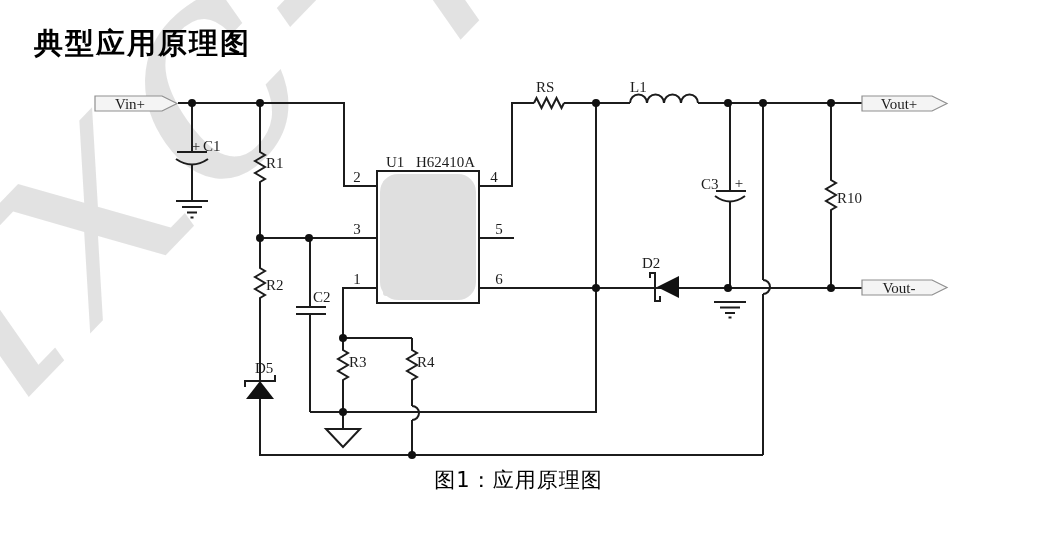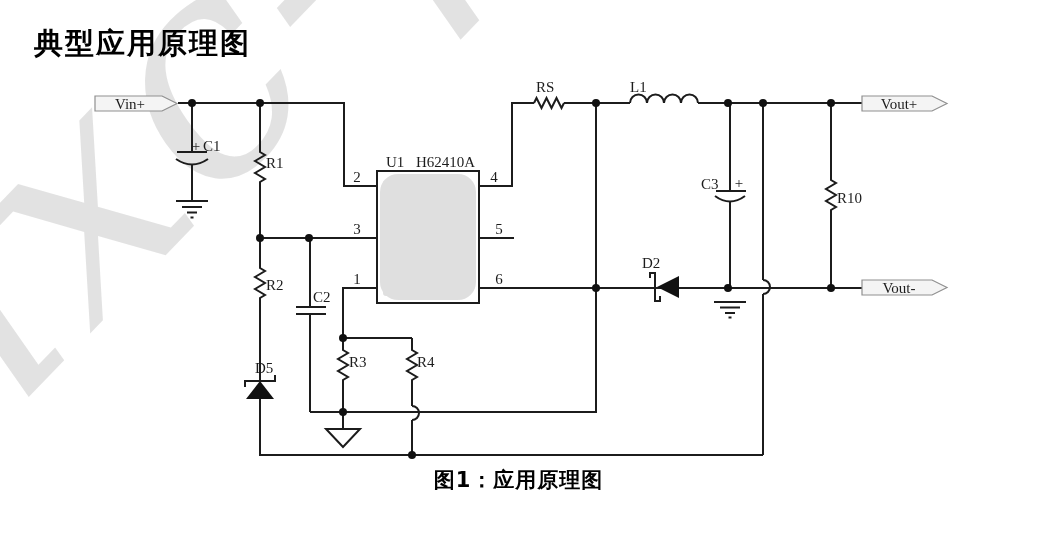--- a/index.html
+++ b/index.html
@@ -16,21 +16,21 @@
     user-select:none; pointer-events:none;
   }
   #page-title{
     position:absolute; left:34px; top:24px; z-index:2;
     font-size:29px; font-weight:bold; color:#000;
     font-family:"DejaVu Sans", sans-serif; letter-spacing:2px;
   }
   #circuit{ position:absolute; left:0; top:0; z-index:1; }
   #figure-caption{
     position:absolute; left:0; top:466px; width:1037px; z-index:2;
-    text-align:center; font-size:21px; font-weight:bold; color:#000;
+    text-align:center; font-size:21px; font-weight:normal; color:#000;
     font-family:"DejaVu Sans", sans-serif; letter-spacing:1px;
   }
   #note-line{
     position:absolute; left:8px; top:518px; width:1025px; z-index:2;
     font-size:21px; font-weight:bold; color:#ff0000;
     font-family:"DejaVu Sans", sans-serif; letter-spacing:0.5px;
     white-space:nowrap;
   }
   .wire{ stroke:#1c1c1c; stroke-width:2; fill:none; }
   .thin{ stroke:#1c1c1c; stroke-width:2; fill:none; }

